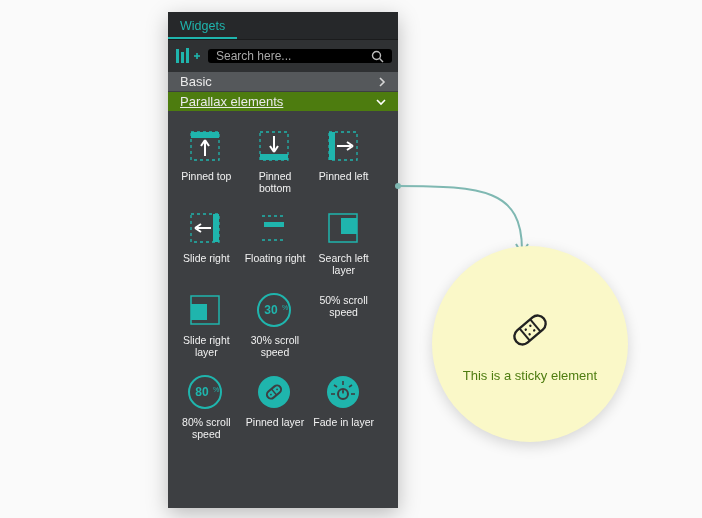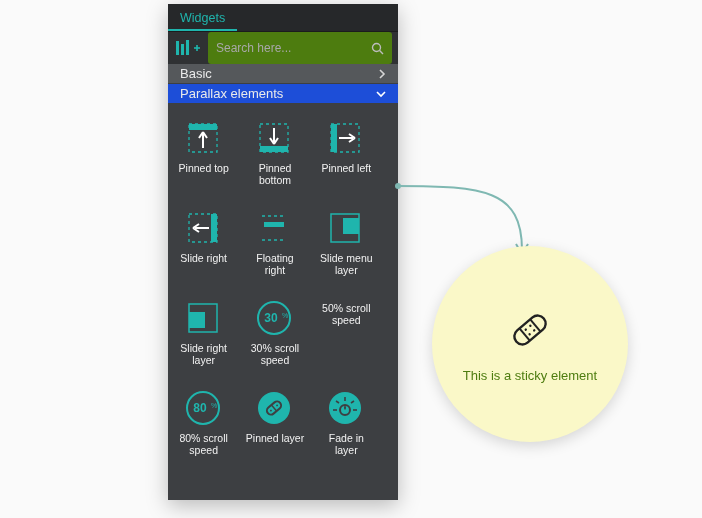--- a/index.html
+++ b/index.html
@@ -9,21 +9,21 @@
     background: #fafafa;
     font-family: "Helvetica Neue", Arial, sans-serif;
     font-size: 12px;
     color: #eee;
     position: relative;
     overflow: hidden;
   }
   .panel {
     position: absolute;
     left: 168px;
-    top: 4px;
+    top: 12px;
     width: 230px;
     height: 496px;
     background: #3d3f42;
     box-shadow: 0 6px 20px rgba(0,0,0,.25);
     display: flex;
     flex-direction: column;
   }
   .tabbar {
     background: #26282a;
     height: 28px;
@@ -47,23 +47,23 @@
   }
   .libicon {
     width: 42px;
     display: flex;
     align-items: center;
     justify-content: center;
     color: #1fb5ad;
   }
   .search {
     flex: 1;
-    height: 32px;
+    height: 14px;
     margin: 4px 6px 4px 0;
-    background: #4d7c0f;
+    background: #000000;
     border-radius: 3px;
     display: flex;
     align-items: center;
     padding: 0 8px;
     color: #bcbcbc;
   }
   .search input {
     flex: 1;
     background: transparent;
     border: none;
@@ -76,25 +76,25 @@
     height: 20px;
     background: #55585b;
     display: flex;
     align-items: center;
     padding: 8px 12px;
     color: #eaeaea;
     font-size: 13px;
     justify-content: space-between;
     border-bottom: 1px solid #3d3f42;
   }
-  .cat.open { background: #1d4ed8; }
+  .cat.open { background: #4d7c0f; text-decoration: underline; }
   .grid {
     display: grid;
     grid-template-columns: repeat(3, 1fr);
-    gap: 8px;
+    gap: 0;
     padding: 6px 20px 6px 4px;
   }
   .cell {
     display: flex;
     flex-direction: column;
     align-items: center;
     justify-content: flex-start;
     padding: 8px 2px 6px 2px;
     cursor: pointer;
   }
@@ -255,21 +255,21 @@
       <div class="lbl">Floating right</div>
     </div>
 
     <div class="cell">
       <div class="thumb">
         <svg width="40" height="40" viewBox="0 0 40 40">
           <rect x="6" y="6" width="28" height="28" fill="none" stroke="#1fb5ad" stroke-width="1.5"></rect>
           <rect x="18" y="10" width="16" height="16" class="tealf"></rect>
         </svg>
       </div>
-      <div class="lbl">Slide menu layer</div>
+      <div class="lbl">Search left layer</div>
     </div>
 
     <div class="cell">
       <div class="thumb">
         <svg width="40" height="40" viewBox="0 0 40 40">
           <rect x="6" y="6" width="28" height="28" fill="none" stroke="#1fb5ad" stroke-width="1.5"></rect>
           <rect x="6" y="14" width="16" height="16" class="tealf"></rect>
         </svg>
       </div>
       <div class="lbl">Slide right layer</div>

